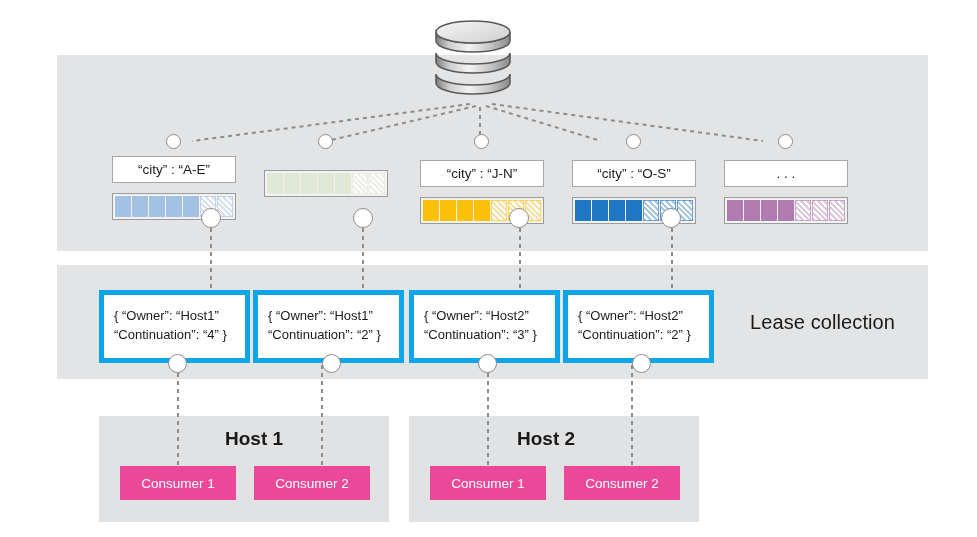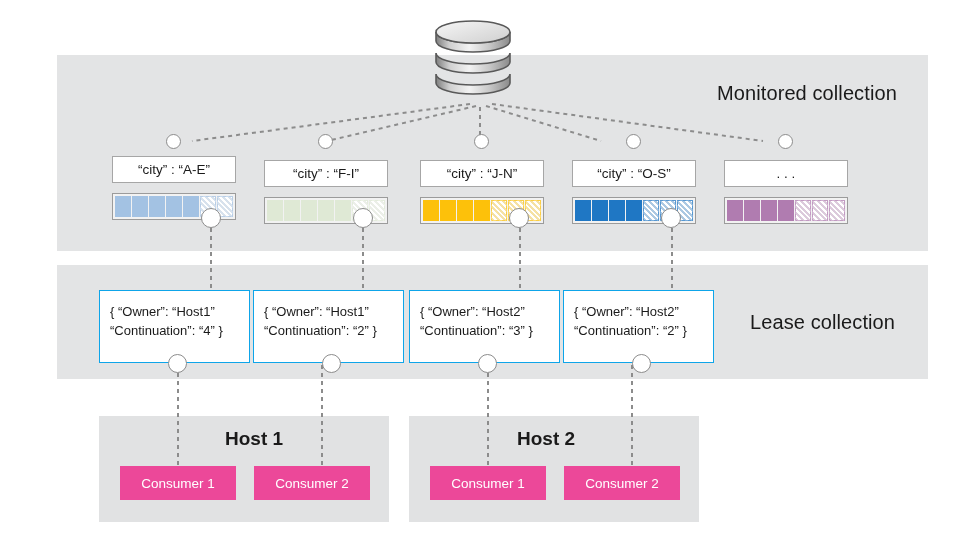--- a/index.html
+++ b/index.html
@@ -75,21 +75,21 @@
     border:1.6px solid #8c8c8c;
     box-sizing:border-box;
   }
 
   
   .lease{
     position:absolute;
     box-sizing:border-box;
     width:151px;height:73px;
     background:#ffffff;
-    border:1px solid #0ea5e9;
+    border:5px solid #0ea5e9;
     padding:12px 0 0 10px;
     font-size:13px;
     color:#1a1a1a;
     line-height:1.45;
     white-space:nowrap;
   }
 
   
   .host-title{
     position:absolute;
@@ -155,40 +155,38 @@
       </linearGradient>
     </defs>
     <g stroke="#595959" stroke-width="1.6">
       <path d="M4 66 v-9 a37 11 0 0 0 74 0 v9 a37 11 0 0 1 -74 0 z" fill="url(#cyl)"></path>
       <path d="M4 45 v-9 a37 11 0 0 0 74 0 v9 a37 11 0 0 1 -74 0 z" fill="url(#cyl)"></path>
       <path d="M4 24 v-9 a37 11 0 0 0 74 0 v9 a37 11 0 0 1 -74 0 z" fill="url(#cyl)"></path>
       <ellipse cx="41" cy="15" rx="37" ry="11" fill="url(#top)"></ellipse>
     </g>
   </svg>
 
-  <div class="band-label" id="label-monitored">Monitored collection</div>
   <div class="band-label" id="label-lease">Lease collection</div>
 
   <div id="partitions">
       <div class="part" style="left: 112px; top: 156px;">
         <div class="part-label">“city” : “A-E”</div>
         <div class="bar">
           <div class="cell" style="background: rgb(163, 194, 227); border: 1px solid rgb(163, 194, 227);"></div>
           <div class="cell" style="background: rgb(163, 194, 227); border: 1px solid rgb(163, 194, 227);"></div>
           <div class="cell" style="background: rgb(163, 194, 227); border: 1px solid rgb(163, 194, 227);"></div>
           <div class="cell" style="background: rgb(163, 194, 227); border: 1px solid rgb(163, 194, 227);"></div>
           <div class="cell" style="background: rgb(163, 194, 227); border: 1px solid rgb(163, 194, 227);"></div>
           <div class="cell" style="background: repeating-linear-gradient(45deg, rgba(163, 194, 227, 0.333) 0px, rgba(163, 194, 227, 0.333) 2px, rgb(255, 255, 255) 2px, rgb(255, 255, 255) 4px); border: 1px solid rgba(163, 194, 227, 0.6);"></div>
           <div class="cell" style="background: repeating-linear-gradient(45deg, rgba(163, 194, 227, 0.333) 0px, rgba(163, 194, 227, 0.333) 2px, rgb(255, 255, 255) 2px, rgb(255, 255, 255) 4px); border: 1px solid rgba(163, 194, 227, 0.6);"></div>
         </div>
       </div>
       <div class="dot" style="left: 166px; top: 134px;"></div>
       <div class="dot" style="width: 20px; height: 20px; left: 201px; top: 208px;"></div>
       <div class="part" style="left: 264px; top: 160px;">
-        <div class="part-label">“city” : “F-I”</div>
         <div class="bar">
           <div class="cell" style="background: rgb(223, 233, 213); border: 1px solid rgb(223, 233, 213);"></div>
           <div class="cell" style="background: rgb(223, 233, 213); border: 1px solid rgb(223, 233, 213);"></div>
           <div class="cell" style="background: rgb(223, 233, 213); border: 1px solid rgb(223, 233, 213);"></div>
           <div class="cell" style="background: rgb(223, 233, 213); border: 1px solid rgb(223, 233, 213);"></div>
           <div class="cell" style="background: rgb(223, 233, 213); border: 1px solid rgb(223, 233, 213);"></div>
           <div class="cell" style="background: repeating-linear-gradient(45deg, rgba(223, 233, 213, 0.333) 0px, rgba(223, 233, 213, 0.333) 2px, rgb(255, 255, 255) 2px, rgb(255, 255, 255) 4px); border: 1px solid rgba(223, 233, 213, 0.6);"></div>
           <div class="cell" style="background: repeating-linear-gradient(45deg, rgba(223, 233, 213, 0.333) 0px, rgba(223, 233, 213, 0.333) 2px, rgb(255, 255, 255) 2px, rgb(255, 255, 255) 4px); border: 1px solid rgba(223, 233, 213, 0.6);"></div>
         </div>
       </div>

